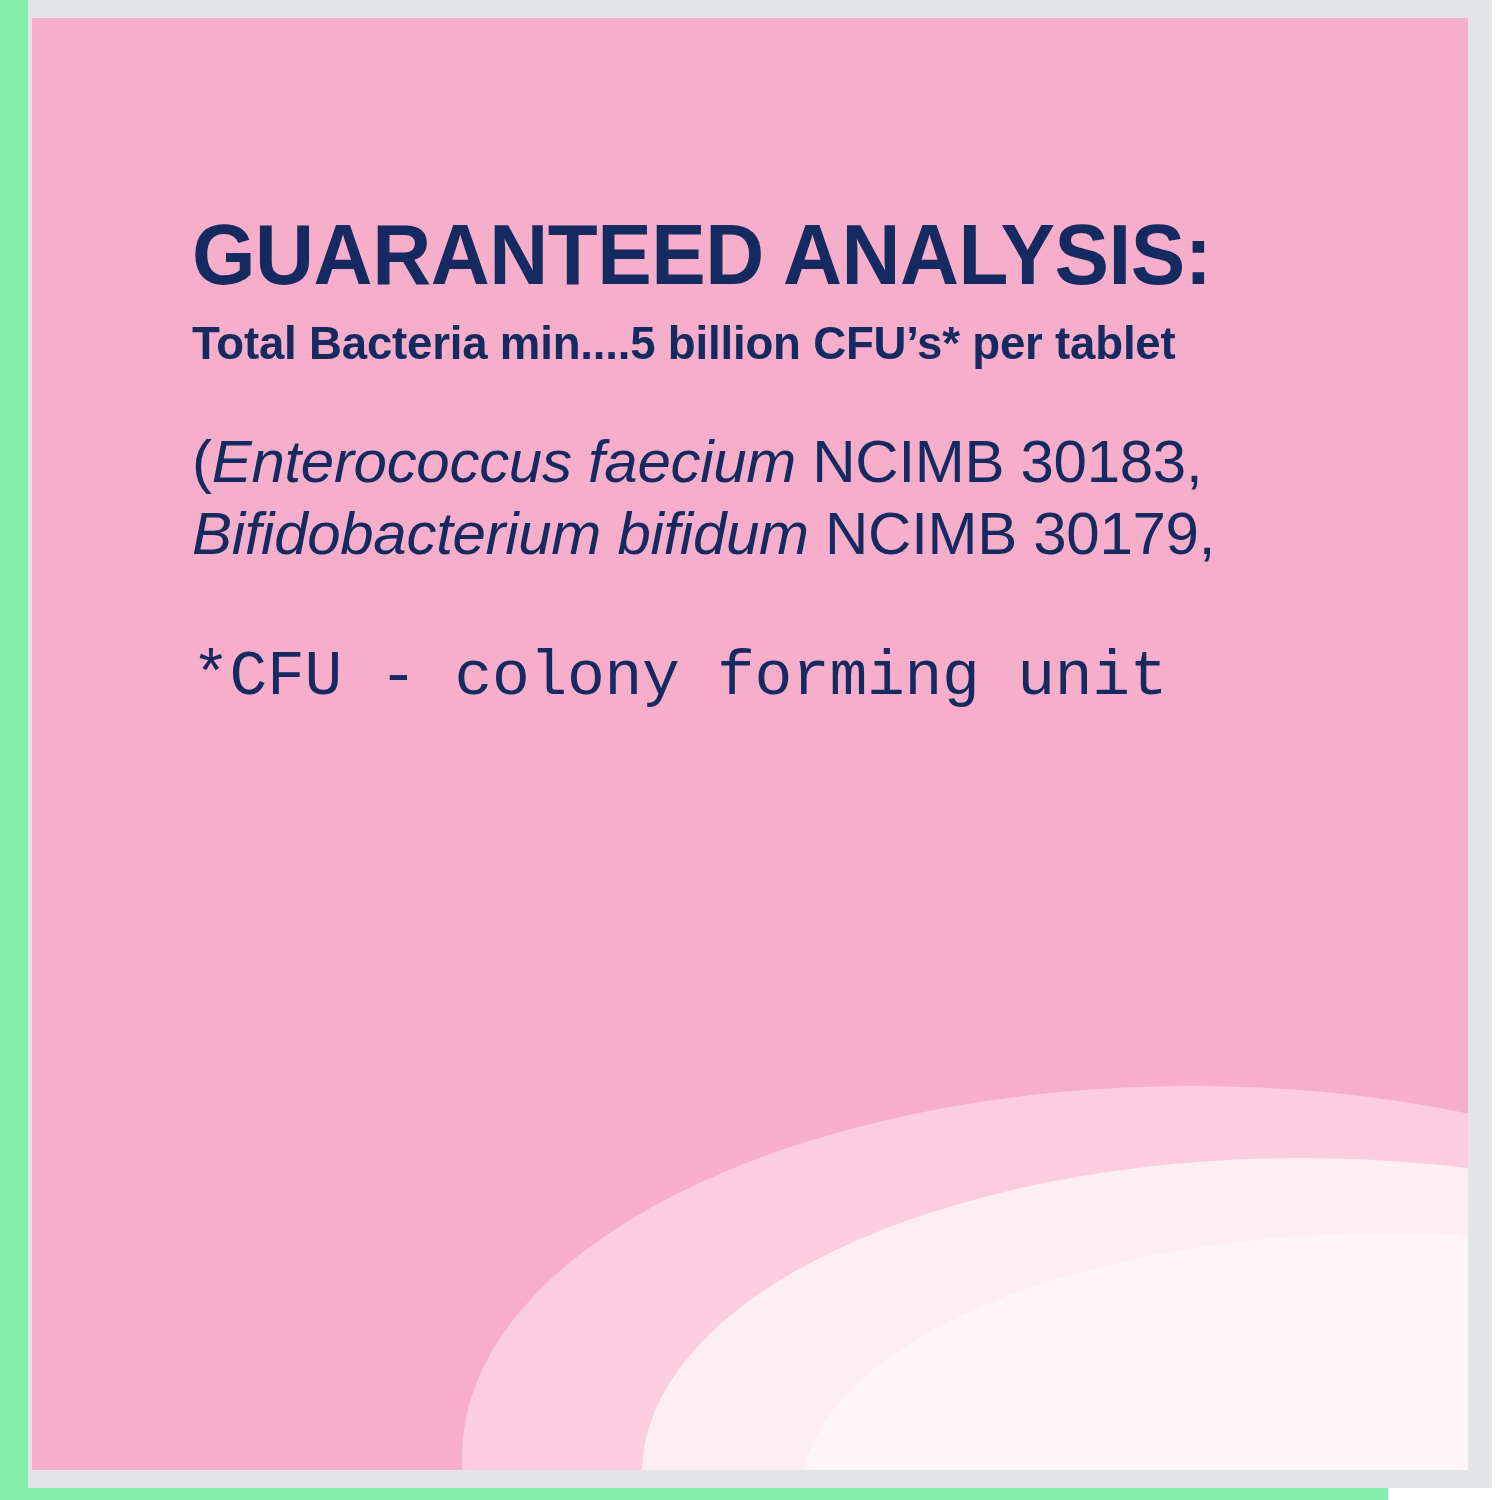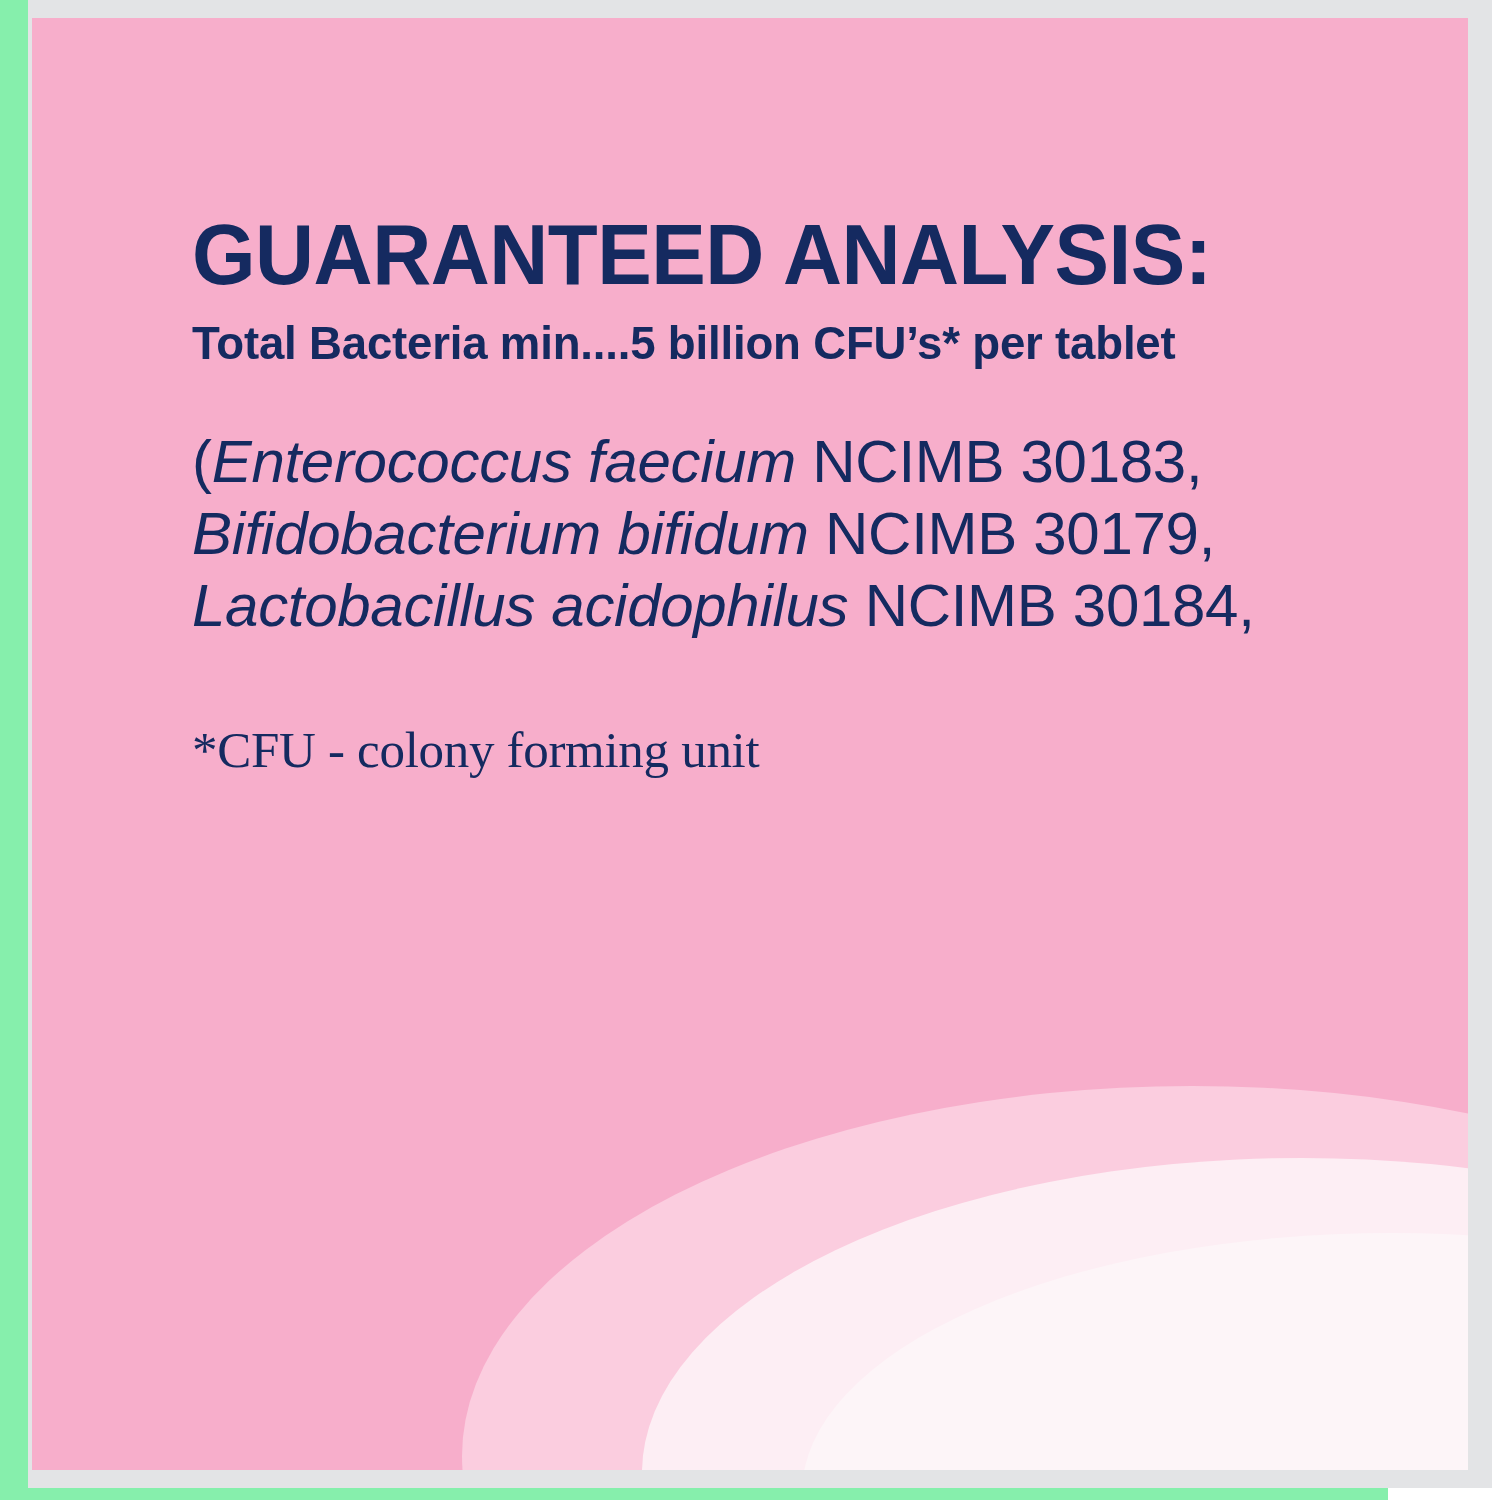--- a/index.html
+++ b/index.html
@@ -122,22 +122,22 @@
   }
   .species-line .sp {
     font-style: italic;
   }
   .species-line .strain {
     font-style: normal;
   }
 
   .footnote {
     color: #152a60;
-    font-family: Liberation Serif, serif;
-    font-size: 51px;
+    font-family: Liberation Mono, monospace;
+    font-size: 63px;
     line-height: 72px;
     letter-spacing: -0.3px;
     white-space: nowrap;
     margin-top: 72px;
   }
 </style>
 </head>
 <body>
 
 <div id="canvas">
@@ -152,20 +152,19 @@
 
     <div class="content">
 
       <h1 class="heading" style="color: rgb(21, 42, 96);">GUARANTEED ANALYSIS:</h1>
 
       <p class="subheading" style="color: rgb(21, 42, 96);">Total Bacteria min....5 billion CFU’s* per tablet</p>
 
       <ul class="species-list">
         <li class="species-line" style="color: rgb(21, 42, 96);"><span class="strain">(</span><span class="sp">Enterococcus faecium</span><span class="strain"> </span><span class="strain">NCIMB 30183,</span></li>
         <li class="species-line" style="color: rgb(21, 42, 96);"><span class="sp">Bifidobacterium bifidum</span><span class="strain"> </span><span class="strain">NCIMB 30179,</span></li>
-        <li class="species-line" style="color: rgb(21, 42, 96);"><span class="sp">Lactobacillus acidophilus</span><span class="strain"> </span><span class="strain">NCIMB 30184,</span></li>
       </ul>
 
       <p class="footnote" style="color: rgb(21, 42, 96);">*CFU - colony forming unit</p>
 
     </div>
   </div>
 </div>
 
 </body></html>

